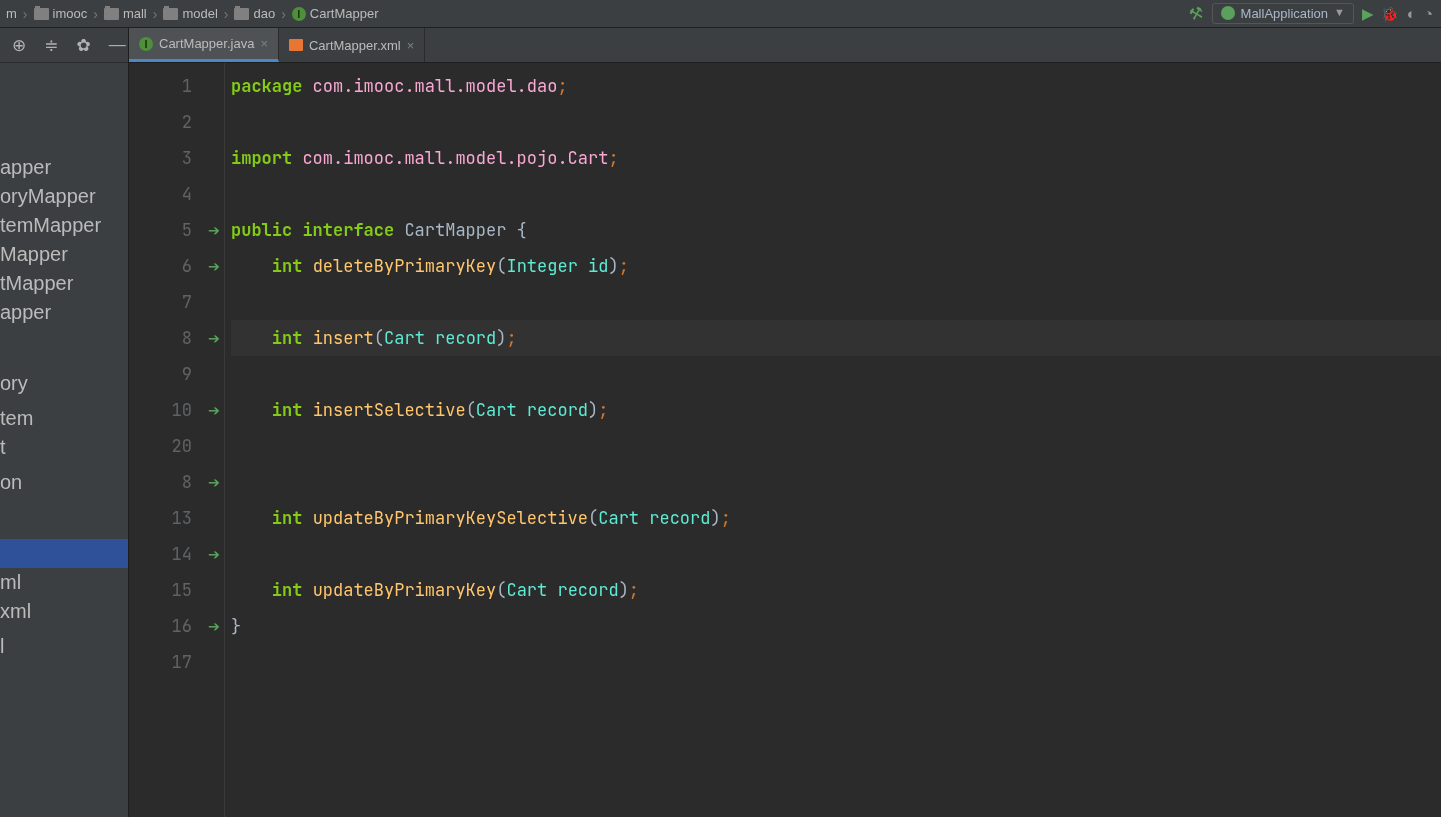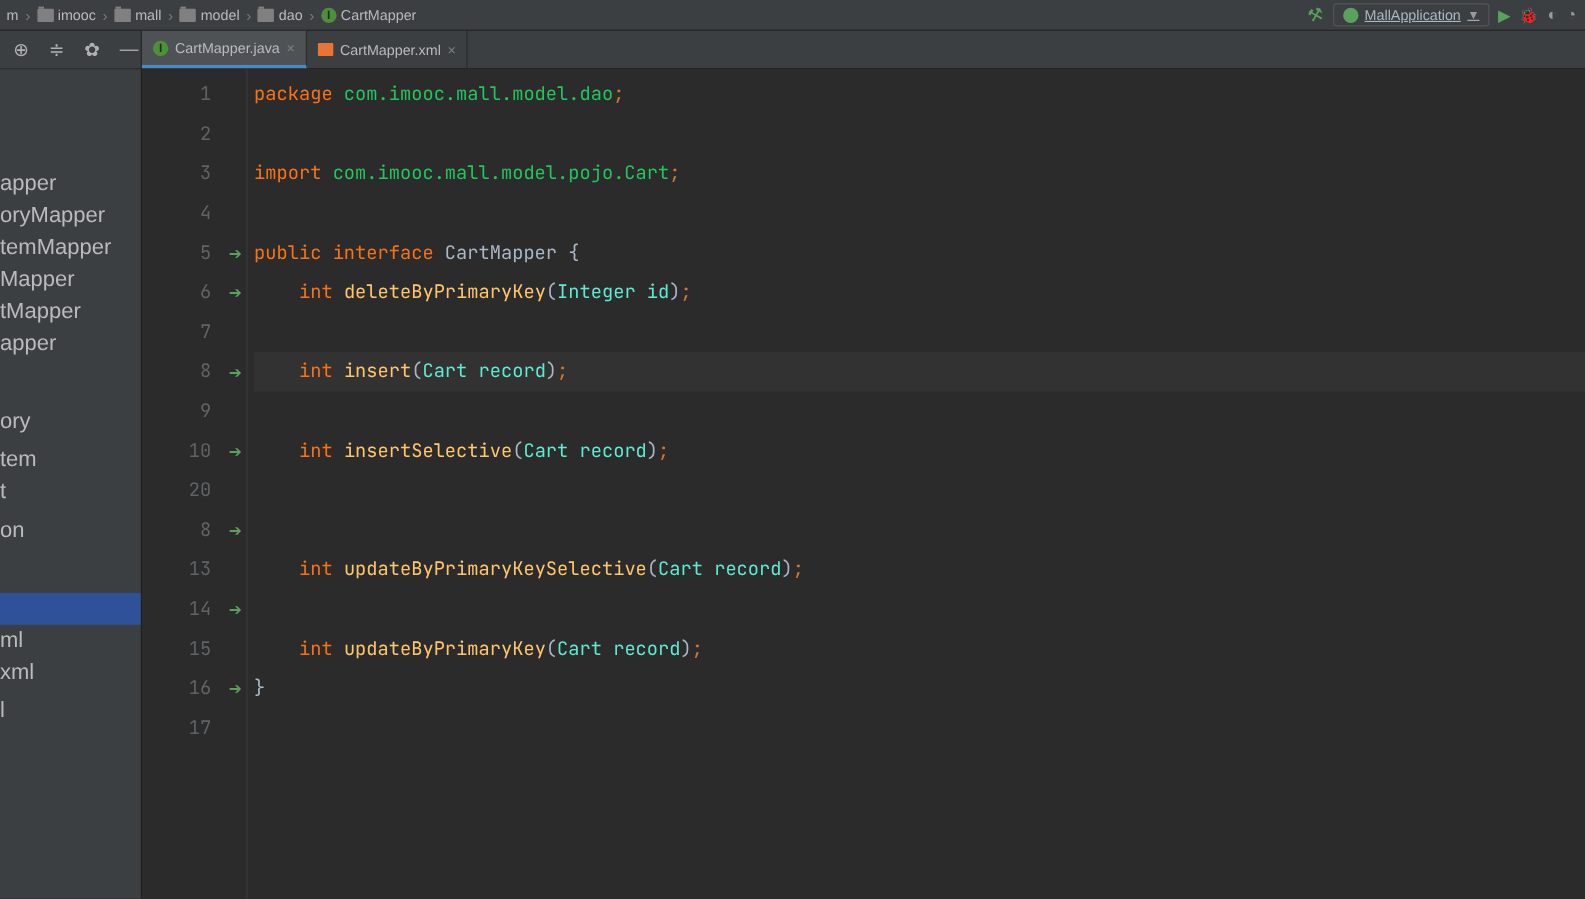--- a/index.html
+++ b/index.html
@@ -63,26 +63,25 @@
   font-weight: bold;
 }
 .nav-right {
   display: flex;
   align-items: center;
   gap: 8px;
 }
 .hammer-icon { color: #5aa15d; font-size: 16px; transform: rotate(-15deg); }
 .run-config {
   display: flex;
-  align-items: center;
+  align-items: flex-start;
   gap: 6px;
   border: 1px solid #555;
   padding: 2px 8px;
   border-radius: 3px;
-  text-decoration: underline;
 }
 .spring-icon {
   width: 14px; height: 14px;
   background: #5aa15d;
   border-radius: 50%;
 }
 .dropdown-arrow { color: #999; font-size: 11px; }
 .play-icon { color: #5aa15d; font-size: 15px; }
 .bug-icon { color: #5aa15d; font-size: 14px; }
 .coverage-icon { color: #999; font-size: 15px; }
@@ -209,26 +208,26 @@
   padding-left: 6px;
 }
 .code-line {
   height: 36px;
   white-space: pre;
   position: relative;
 }
 .code-line.current {
   background: #323232;
 }
-.kw { color: #f97316; }
+.kw { color: #84cc16; font-weight: bold; }
 .type { color: #a9b7c6; }
 .fn { color: #ffc66d; }
 .param { color: #5eead4; }
 .semi { color: #cc7832; }
-.pkg { color: #22c55e; }
+.pkg { color: #f9a8d4; }
 .brace { color: #a9b7c6; }
 </style>
 </head>
 <body>
 
 <div class="root">
   <div class="navbar">
     <div class="breadcrumbs">
       <span class="crumb">
           <span>m</span>

